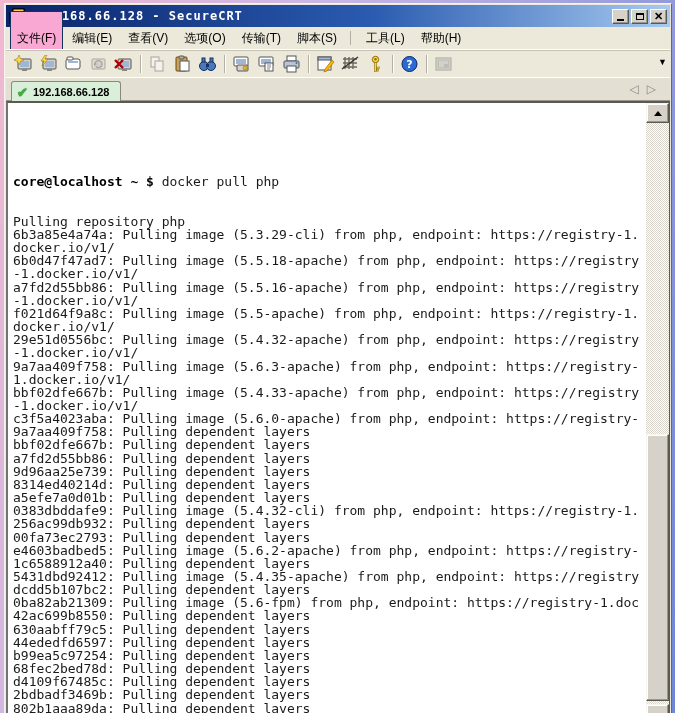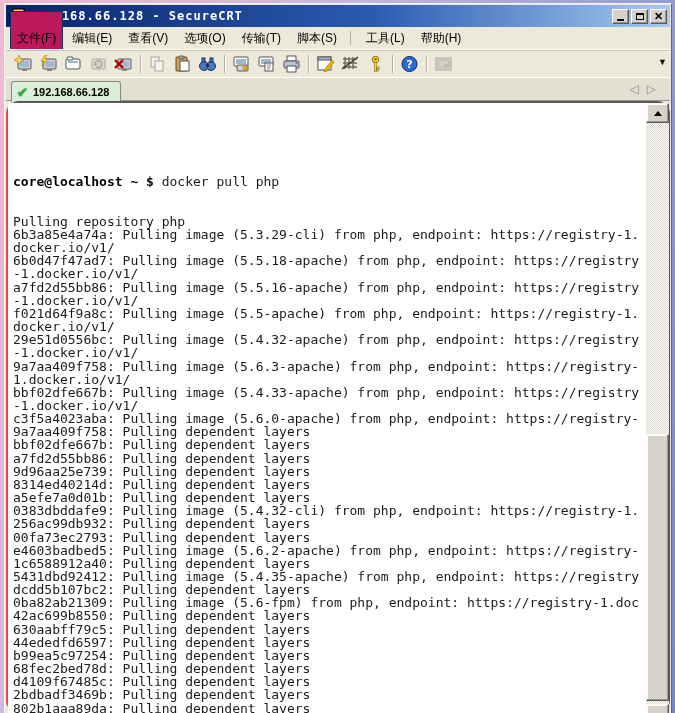--- a/index.html
+++ b/index.html
@@ -36,21 +36,21 @@
   .glyph-min { width:7px; height:2px; background:#000; margin-top:7px; }
   .glyph-max { width:8px; height:7px; border:1px solid #000; border-top-width:2px; }
   .glyph-close { font-size:11px; line-height:1; font-weight:bold; }
   
   .menubar {
     position:absolute; left:1px; right:1px; top:23px; height:22px;
     display:flex; align-items:center; padding-left:4px; font-size:12px; color:#000;
     background:#ece9da;
   }
   .menu-item { padding:20px 7px; margin-right:2px; white-space:nowrap; }
-  .menu-item.hl { background:#be185d; border:1px solid #16325c; padding:18px 6px; }
+  .menu-item.hl { background:#f9a8d4; border:1px solid #16325c; padding:18px 6px; }
   .menu-sep { width:1px; height:14px; background:#b3afa4; margin:0 8px 0 4px; }
   
   .toolbar {
     position:absolute; left:1px; right:1px; top:45px; height:28px;
     border-top:1px solid #fff; box-shadow:inset 0 1px 0 #c6c2b6;
     display:flex; align-items:center; padding-left:5px; background:#ece9da;
   }
   .tb-btn { width:25px; height:24px; display:flex; align-items:center; justify-content:center; }
   .tb-btn svg { width:19px; height:18px; }
   .tb-btn.disabled { opacity:.45; filter:grayscale(1); }
@@ -67,23 +67,22 @@
     background:#d9efd9; border:1px solid #8a887e; border-bottom:none;
     border-radius:3px 3px 0 0;
     display:flex; align-items:center; padding:0 10px 0 5px;
     font-size:11px; font-weight:bold; color:#000;
   }
   .tab-check { color:#3fae3f; font-size:13px; margin-right:5px; text-shadow:0 0 1px #2a7a2a; }
   .tab-arrows { position:absolute; right:6px; top:4px; font-size:12px; color:#8a8a8a; letter-spacing:8px; }
   
   .term-frame {
     position:absolute; left:1px; right:1px; top:97px; bottom:0;
-    border-top:2px solid #5a5a52; border-left:2px solid #ef4444; border-right:1px solid #5a5a52;
+    border-top:2px solid #5a5a52; border-left:2px solid #737373; border-right:1px solid #5a5a52;
     background:#84cc16;
-    border-radius:13px;
   }
   .term-text {
     position:absolute; left:0; top:0; right:23px; bottom:0;
     background:#fff; overflow:hidden;
     padding:46px 0 0 5px;
     font-family:"DejaVu Sans Mono", monospace;
     font-size:13px; line-height:13.15px; color:#1a1a1a;
     white-space:pre;
   }
   .tline { white-space:pre; }

